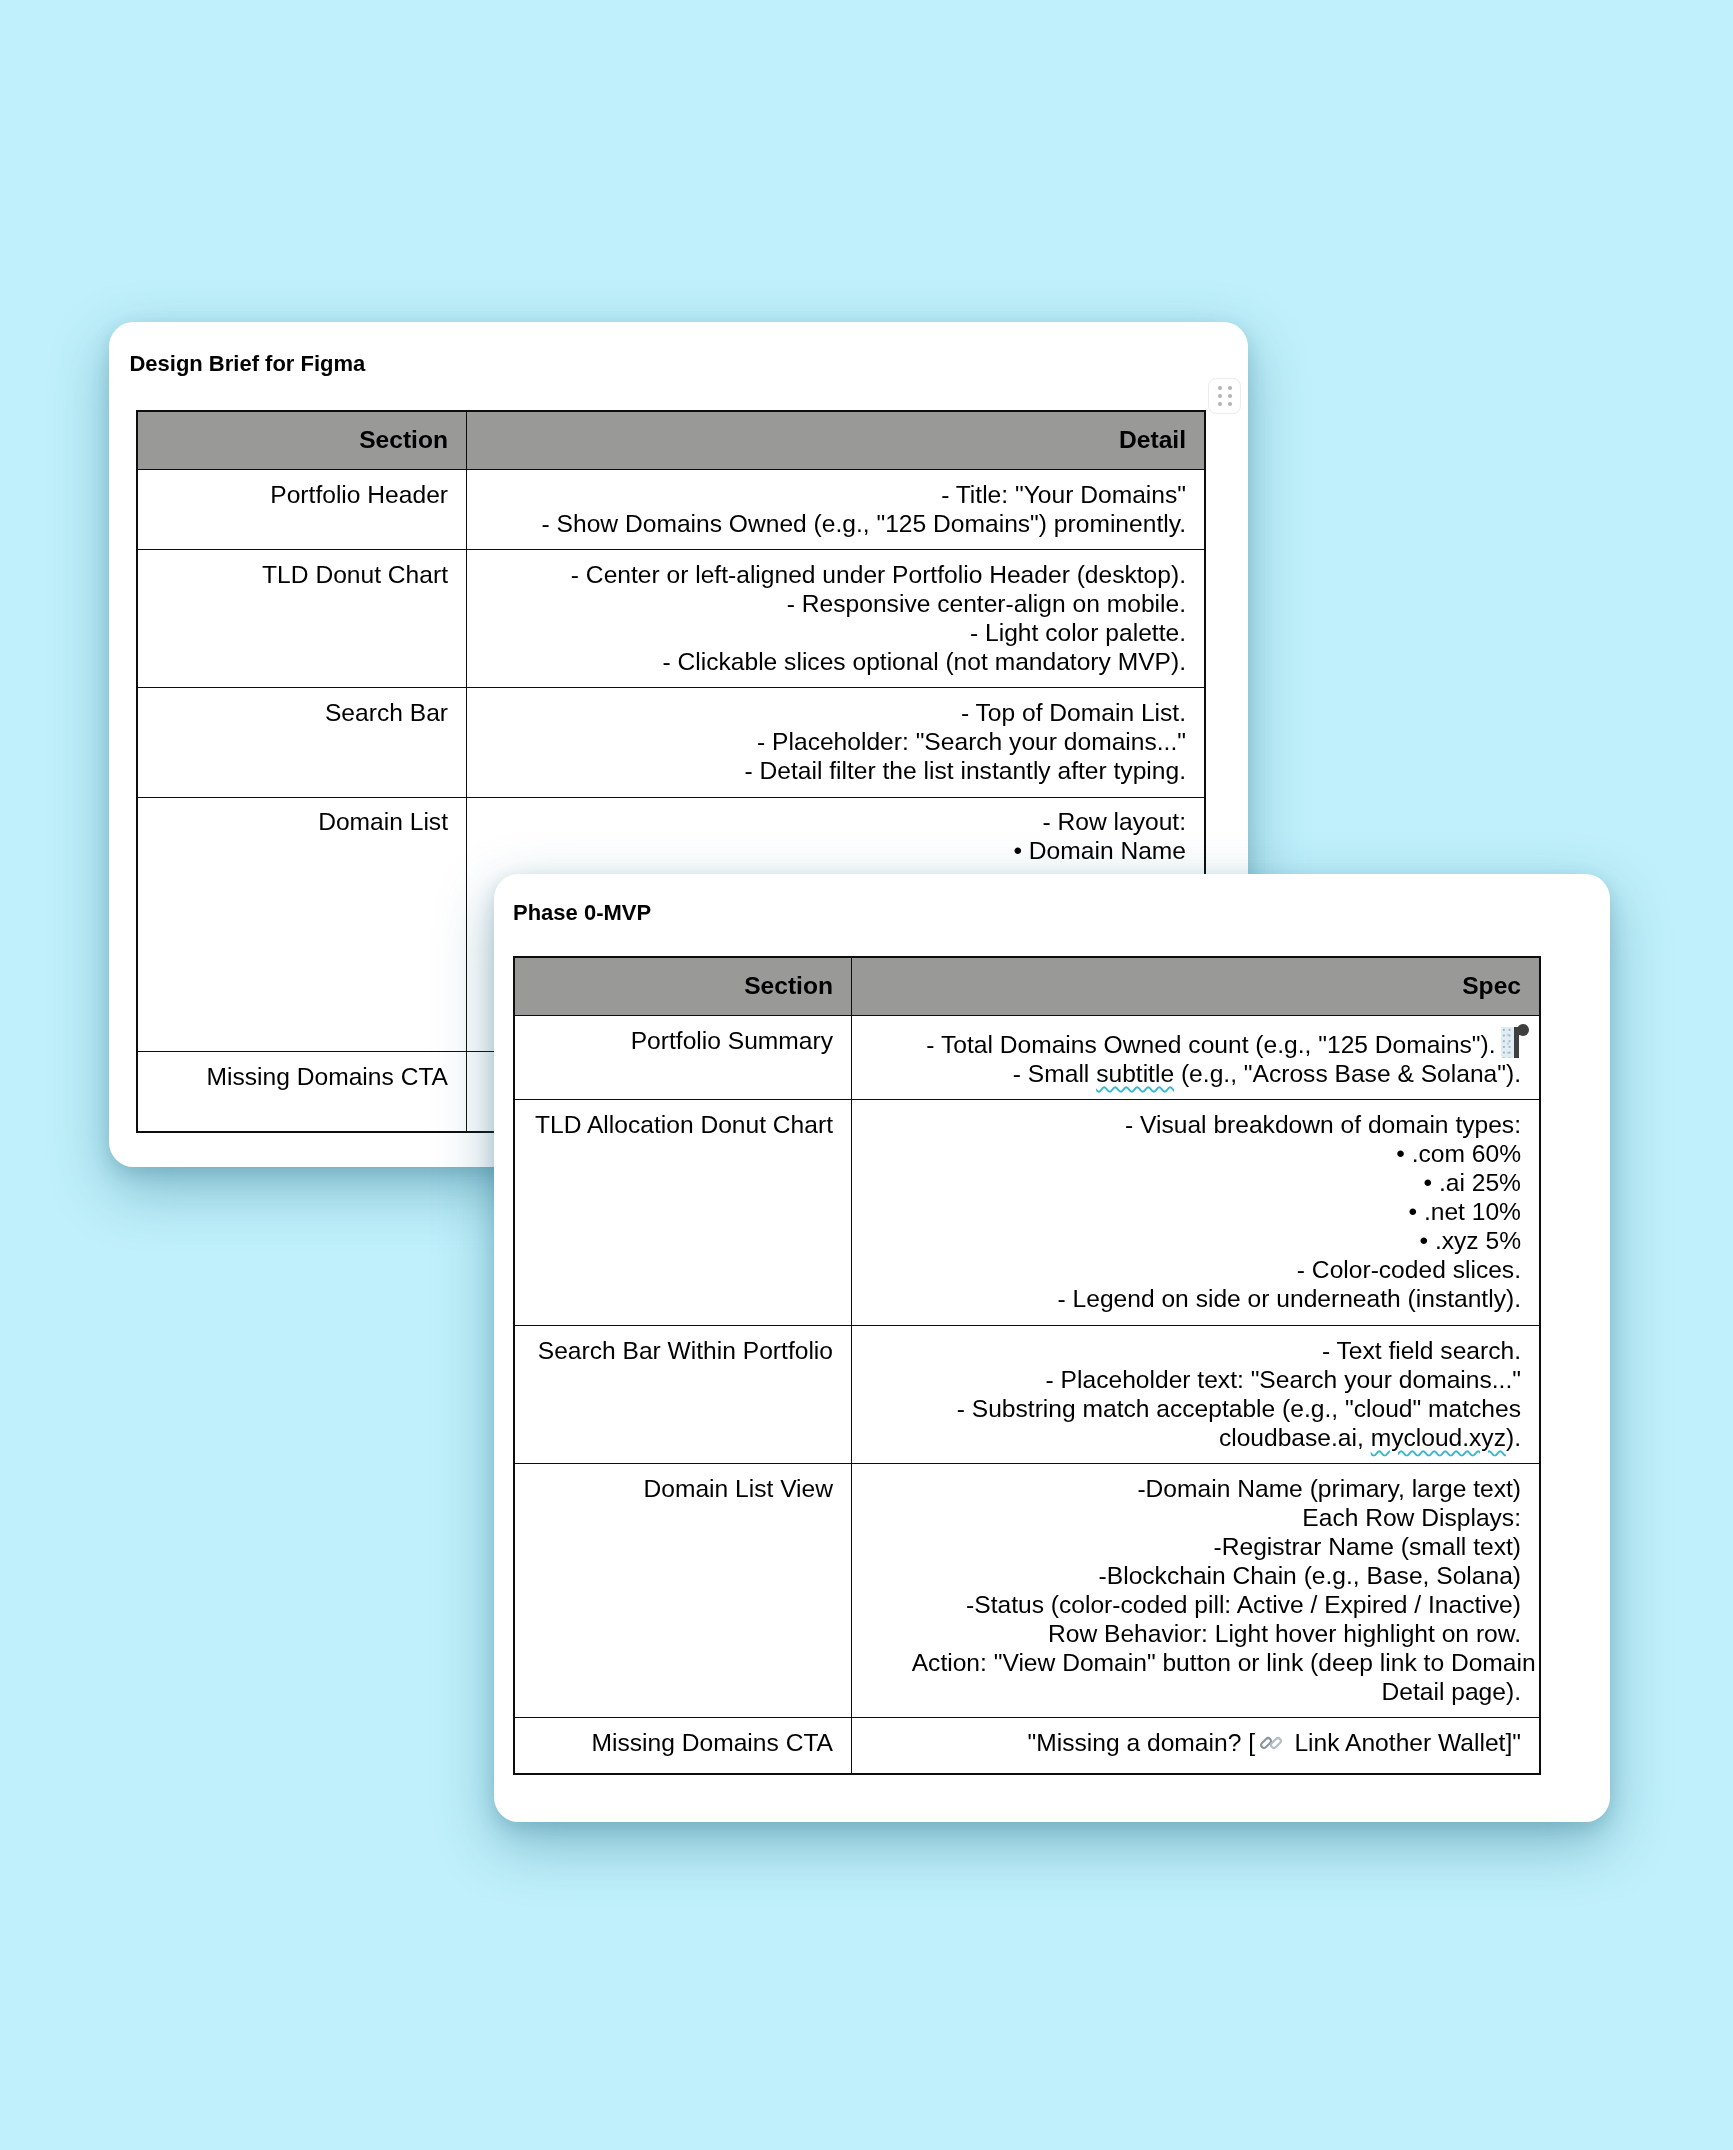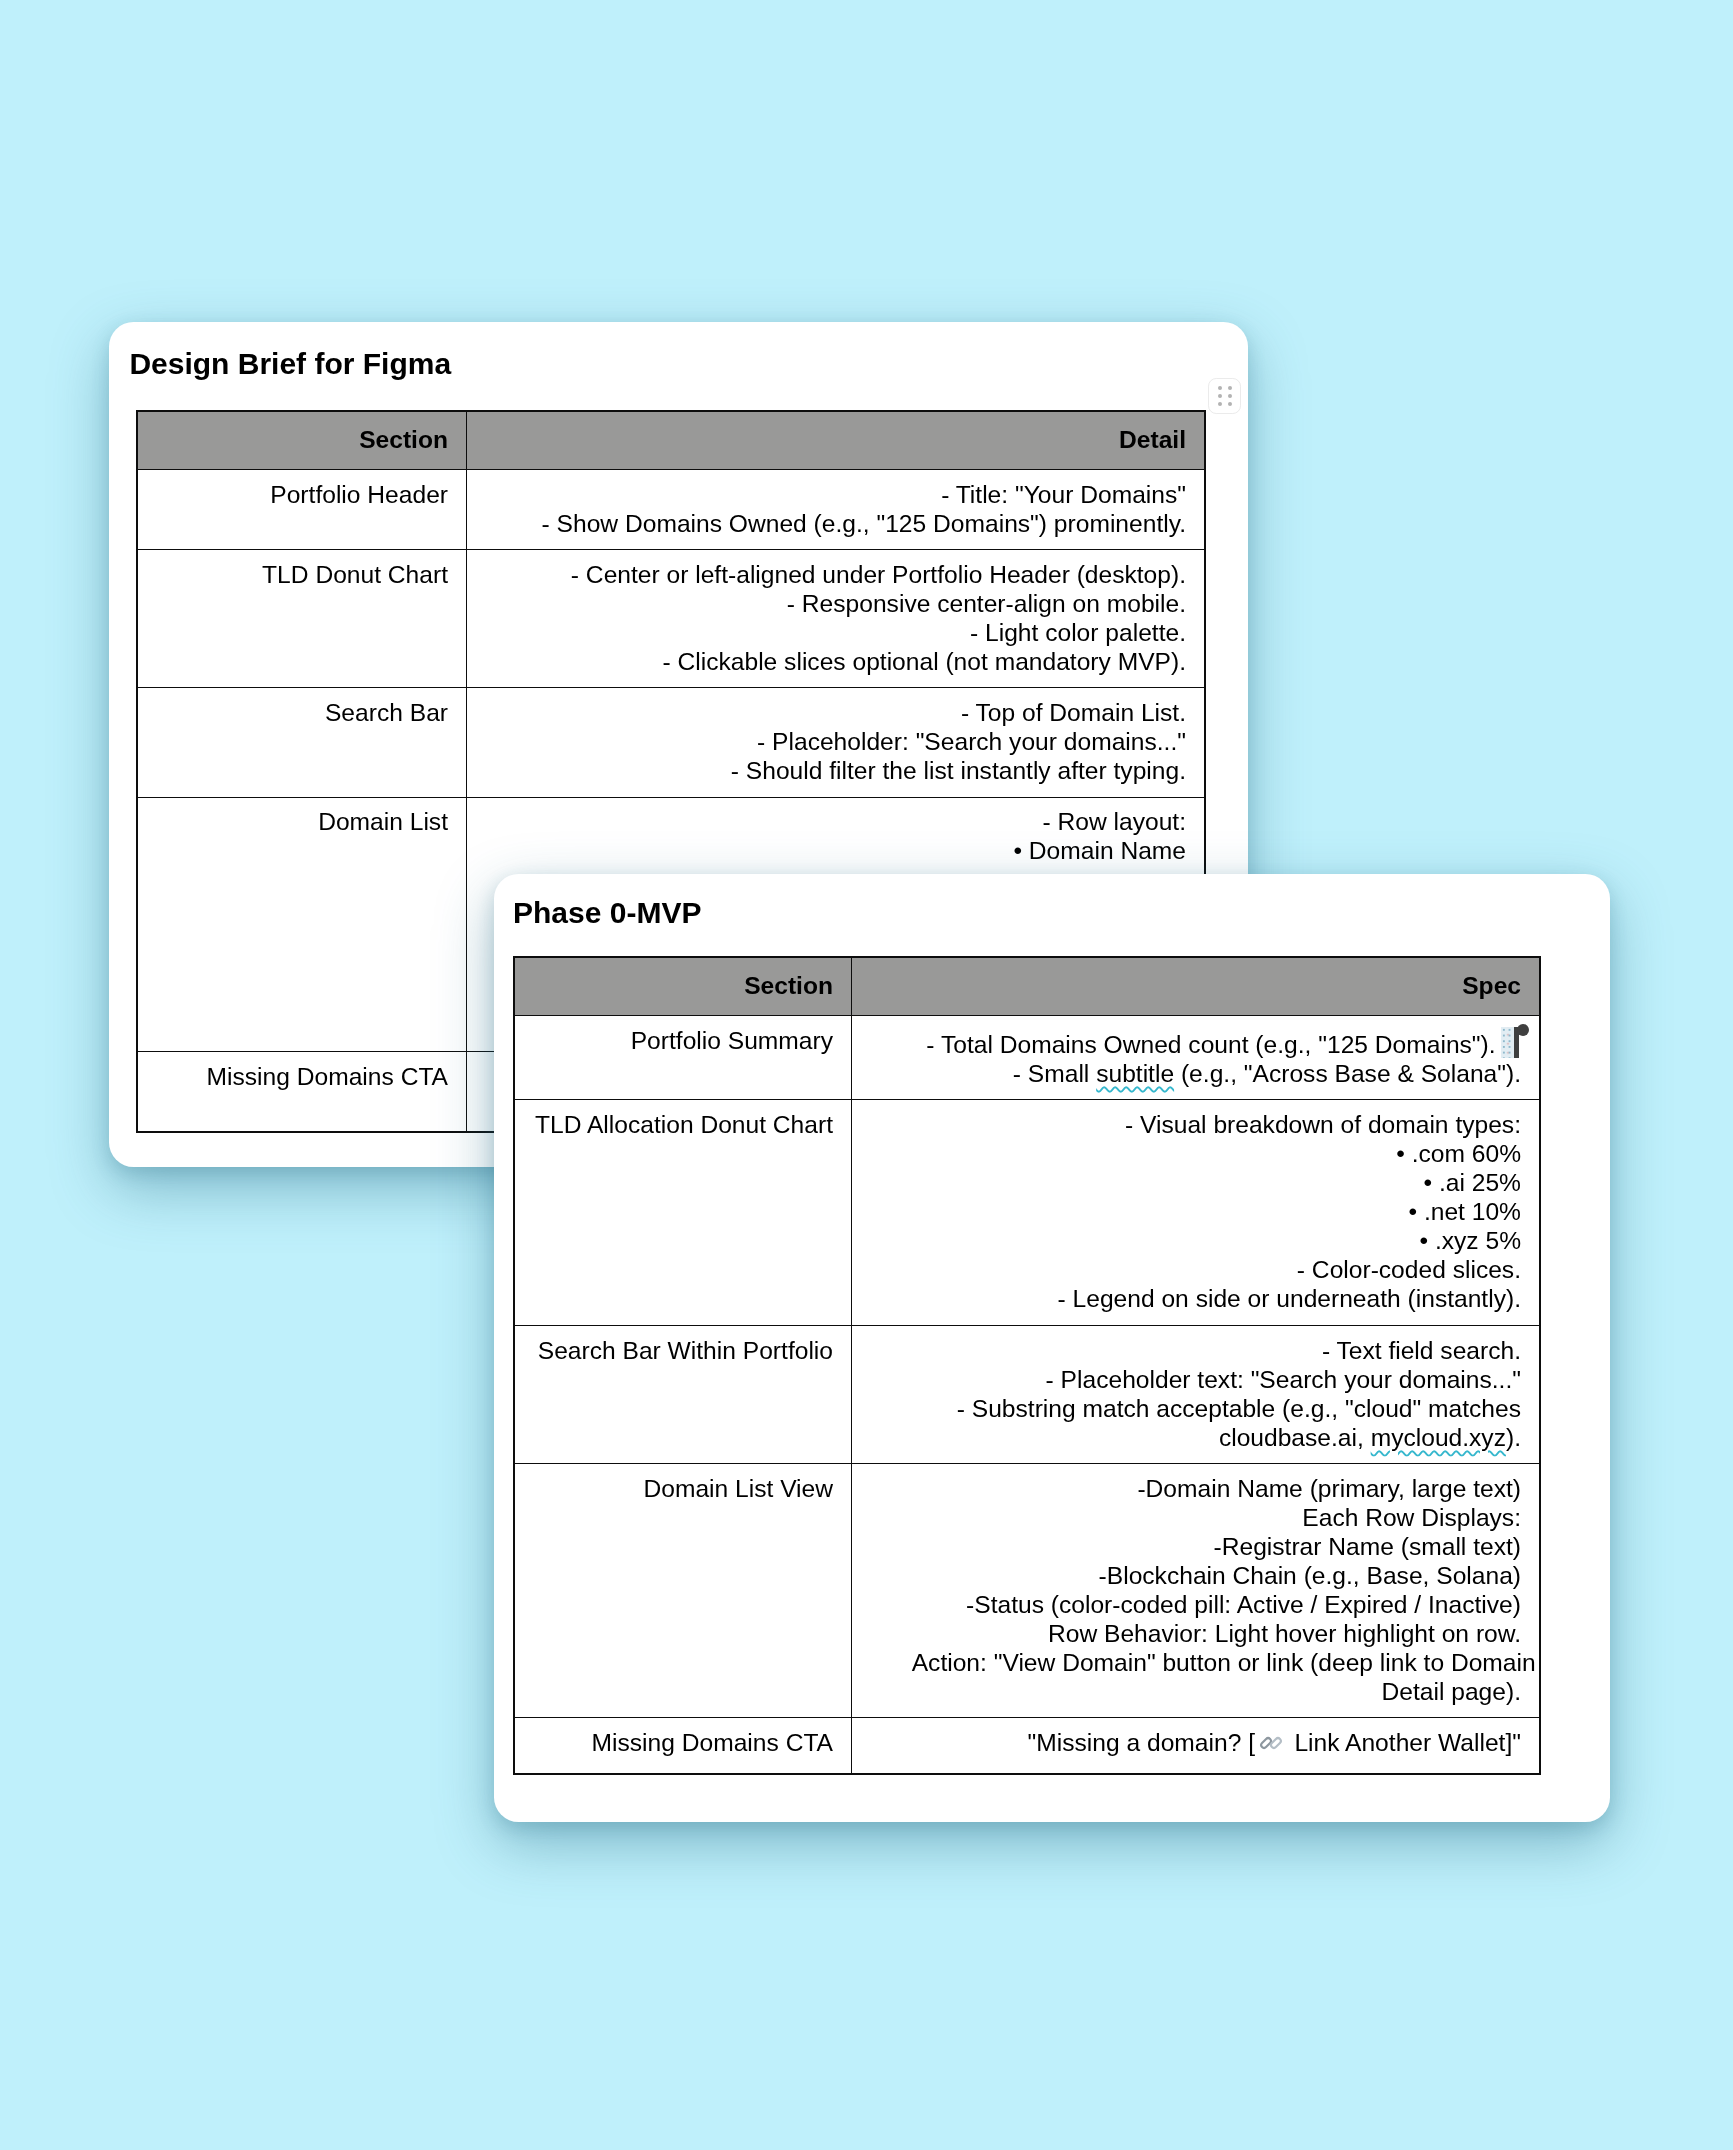--- a/index.html
+++ b/index.html
@@ -10,21 +10,21 @@
     color:#000;
   }
   .card{
     position:absolute;background:#fff;border-radius:24.6px;
     box-shadow:0 21.3px 57px rgba(35,105,130,.40),0 6.6px 18px rgba(35,105,130,.20);
     box-sizing:border-box;
   }
   .card-back{left:109px;top:322px;width:1139px;height:845px;padding:26px 0 0 27px;z-index:1;}
   .card-front{left:494px;top:874px;width:1116px;height:948px;padding:23px 0 0 19px;z-index:2;}
   .card-title{
-    margin:0;font-size:30px;line-height:31px;font-weight:700;color:#000;
+    margin:0;font-size:22px;line-height:31px;font-weight:700;color:#000;
   }
   .card-back .card-title{margin-left:-6.6px;}
   .doc-table{
     border:2.5px solid #0d0d0d;background:#fff;box-sizing:border-box;
   }
   .card-back .doc-table{width:1070px;margin-top:31px;--c1:329px;}
   .card-front .doc-table{width:1028px;margin-top:28px;--c1:337px;}
   .t-row{display:grid;grid-template-columns:var(--c1) 1fr;}
   .t-row + .t-row{border-top:1.6px solid #0d0d0d;gap:40px;}
   .t-cell{box-sizing:border-box;padding:9.8px 18px 11.5px 19.7px;overflow:hidden;text-align:right;}
@@ -98,21 +98,21 @@
           <div class="line">- Responsive center-align on mobile.</div>
           <div class="line">- Light color palette.</div>
           <div class="line">- Clickable slices optional (not mandatory MVP).</div>
         </div>
       </div>
       <div class="t-row">
         <div class="t-cell c1">Search Bar</div>
         <div class="t-cell c2">
           <div class="line">- Top of Domain List.</div>
           <div class="line">- Placeholder: "Search your domains..."</div>
-          <div class="line">- Should filter the list instantly after typing.</div>
+          <div class="line">- Detail filter the list instantly after typing.</div>
         </div>
       </div>
       <div class="t-row">
         <div class="t-cell c1">Domain List</div>
         <div class="t-cell c2">
           <div class="line">- Row layout:</div>
           <div class="line">• Domain Name</div>
           <div class="line">•</div>
           <div class="line">•</div>
           <div class="line">•</div>

